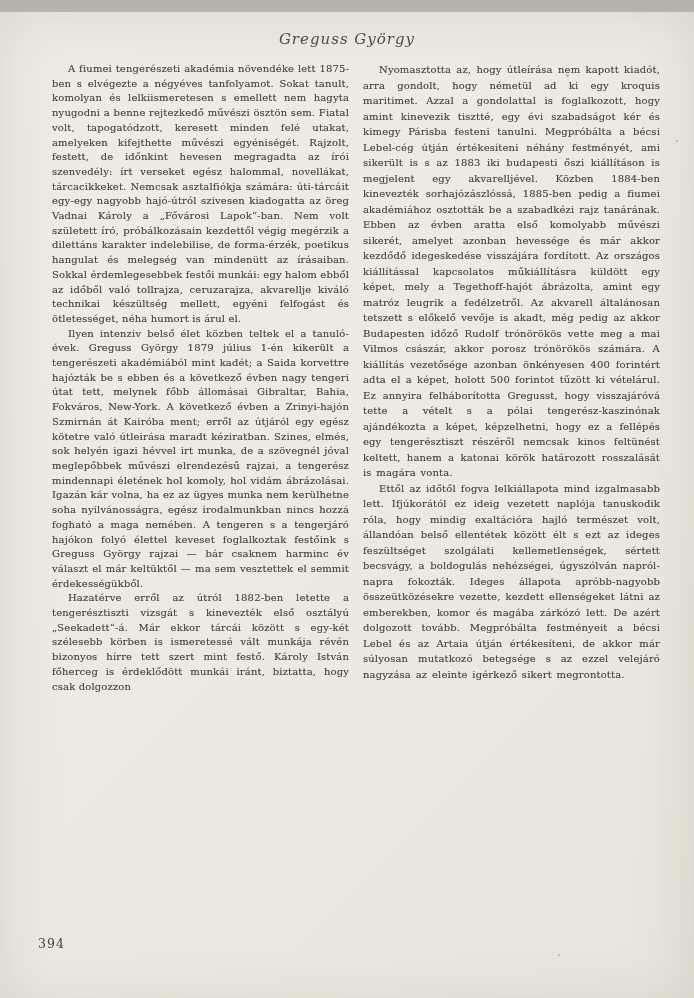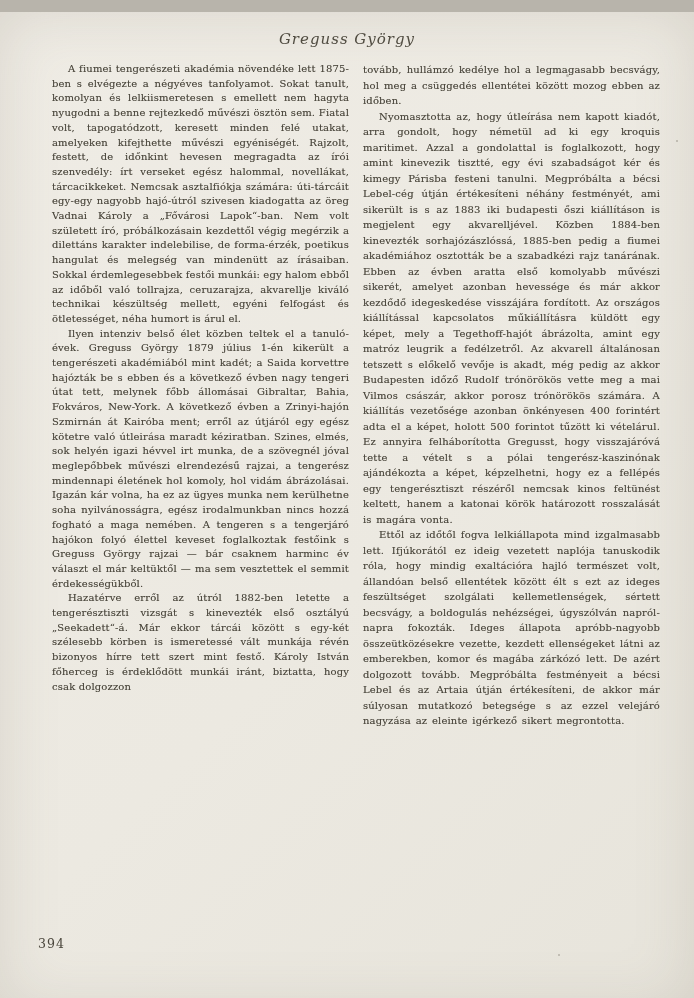--- a/index.html
+++ b/index.html
@@ -61,21 +61,20 @@
 
   <div class="columns">
 
     <div class="col col-left">
       <p class="indent">A fiumei tengerészeti akadémia növendéke lett 1875-ben s elvégezte a négyéves tanfolyamot. Sokat tanult, komolyan és lelkiismeretesen s emellett nem hagyta nyugodni a benne rejtezkedő művészi ösztön sem. Fiatal volt, tapogatódzott, keresett minden felé utakat, amelyeken kifejthette művészi egyéniségét. Rajzolt, festett, de időnkint hevesen megragadta az írói szenvedély: írt verseket egész halommal, novellákat, tárcacikkeket. Nemcsak asztalfiókja számára: úti-tárcáit egy-egy nagyobb hajó-útról szivesen kiadogatta az öreg Vadnai Károly a „Fővárosi Lapok“-ban. Nem volt született író, próbálkozásain kezdettől végig megérzik a dilettáns karakter indelebilise, de forma-érzék, poetikus hangulat és melegség van mindenütt az írásaiban. Sokkal érdemlegesebbek festői munkái: egy halom ebből az időből való tollrajza, ceruzarajza, akvarellje kiváló technikai készültség mellett, egyéni felfogást és ötletességet, néha humort is árul el.</p>
       <p class="indent">Ilyen intenziv belső élet közben teltek el a tanuló-évek. Greguss György 1879 július 1-én kikerült a tengerészeti akadémiából mint kadét; a Saida korvettre hajózták be s ebben és a következő évben nagy tengeri útat tett, melynek főbb állomásai Gibraltar, Bahia, Fokváros, New-York. A következő évben a Zrinyi-hajón Szmirnán át Kairóba ment; erről az útjáról egy egész kötetre való útleirása maradt kéziratban. Szines, elmés, sok helyén igazi hévvel irt munka, de a szövegnél jóval meglepőbbek művészi elrendezésű rajzai, a tengerész mindennapi életének hol komoly, hol vidám ábrázolásai. Igazán kár volna, ha ez az ügyes munka nem kerülhetne soha nyilvánosságra, egész irodalmunkban nincs hozzá fogható a maga nemében. A tengeren s a tengerjáró hajókon folyó élettel keveset foglalkoztak festőink s Greguss György rajzai — bár csaknem harminc év választ el már keltüktől — ma sem vesztettek el semmit érdekességükből.</p>
       <p class="indent">Hazatérve erről az útról 1882-ben letette a tengerésztiszti vizsgát s kinevezték első osztályú „Seekadett“-á. Már ekkor tárcái között s egy-két szélesebb körben is ismeretessé vált munkája révén bizonyos hírre tett szert mint festő. Károly István főherceg is érdeklődött munkái iránt, biztatta, hogy csak dolgozzon</p>
     </div>
 
     <div class="col col-right">
-      <p>tovább, hullámzó kedélye hol a legmagasabb becsvágy, hol meg a csüggedés ellentétei között mozog ebben az időben.</p>
       <p class="indent">Nyomasztotta az, hogy útleírása nem kapott kiadót, arra gondolt, hogy németül ad ki egy kroquis maritimet. Azzal a gondolattal is foglalkozott, hogy amint kinevezik tisztté, egy évi szabadságot kér és kimegy Párisba festeni tanulni. Megpróbálta a bécsi Lebel-cég útján értékesíteni néhány festményét, ami sikerült is s az 1883 iki budapesti őszi kiállításon is megjelent egy akvarelljével. Közben 1884-ben kinevezték sorhajózászlóssá, 1885-ben pedig a fiumei akadémiához osztották be a szabadkézi rajz tanárának. Ebben az évben aratta első komolyabb művészi sikerét, amelyet azonban hevessége és már akkor kezdődő idegeskedése visszájára fordított. Az országos kiállítással kapcsolatos műkiállításra küldött egy képet, mely a Tegethoff-hajót ábrázolta, amint egy matróz leugrik a fedélzetről. Az akvarell általánosan tetszett s előkelő vevője is akadt, még pedig az akkor Budapesten időző Rudolf trónörökös vette meg a mai Vilmos császár, akkor porosz trónörökös számára. A kiállítás vezetősége azonban önkényesen 400 forintért adta el a képet, holott 500 forintot tűzött ki vételárul. Ez annyira felháborította Gregusst, hogy visszajáróvá tette a vételt s a pólai tengerész-kaszinónak ajándékozta a képet, képzelhetni, hogy ez a fellépés egy tengerésztiszt részéről nemcsak kinos feltünést keltett, hanem a katonai körök határozott rosszalását is magára vonta.</p>
       <p class="indent">Ettől az időtől fogva lelkiállapota mind izgalmasabb lett. Ifjúkorától ez ideig vezetett naplója tanuskodik róla, hogy mindig exaltációra hajló természet volt, állandóan belső ellentétek között élt s ezt az ideges feszültséget szolgálati kellemetlenségek, sértett becsvágy, a boldogulás nehézségei, úgyszólván napról-napra fokozták. Ideges állapota apróbb-nagyobb összeütközésekre vezette, kezdett ellenségeket látni az emberekben, komor és magába zárkózó lett. De azért dolgozott tovább. Megpróbálta festményeit a bécsi Lebel és az Artaia útján értékesíteni, de akkor már súlyosan mutatkozó betegsége s az ezzel velejáró nagyzása az eleinte igérkező sikert megrontotta.</p>
     </div>
 
   </div>
 
   <div class="page-number">394</div>
 
   <div class="speck" style="left:566px;top:62px;width:3px;height:3px;"></div>
   <div class="speck" style="left:676px;top:128px;width:2px;height:2px;"></div>

